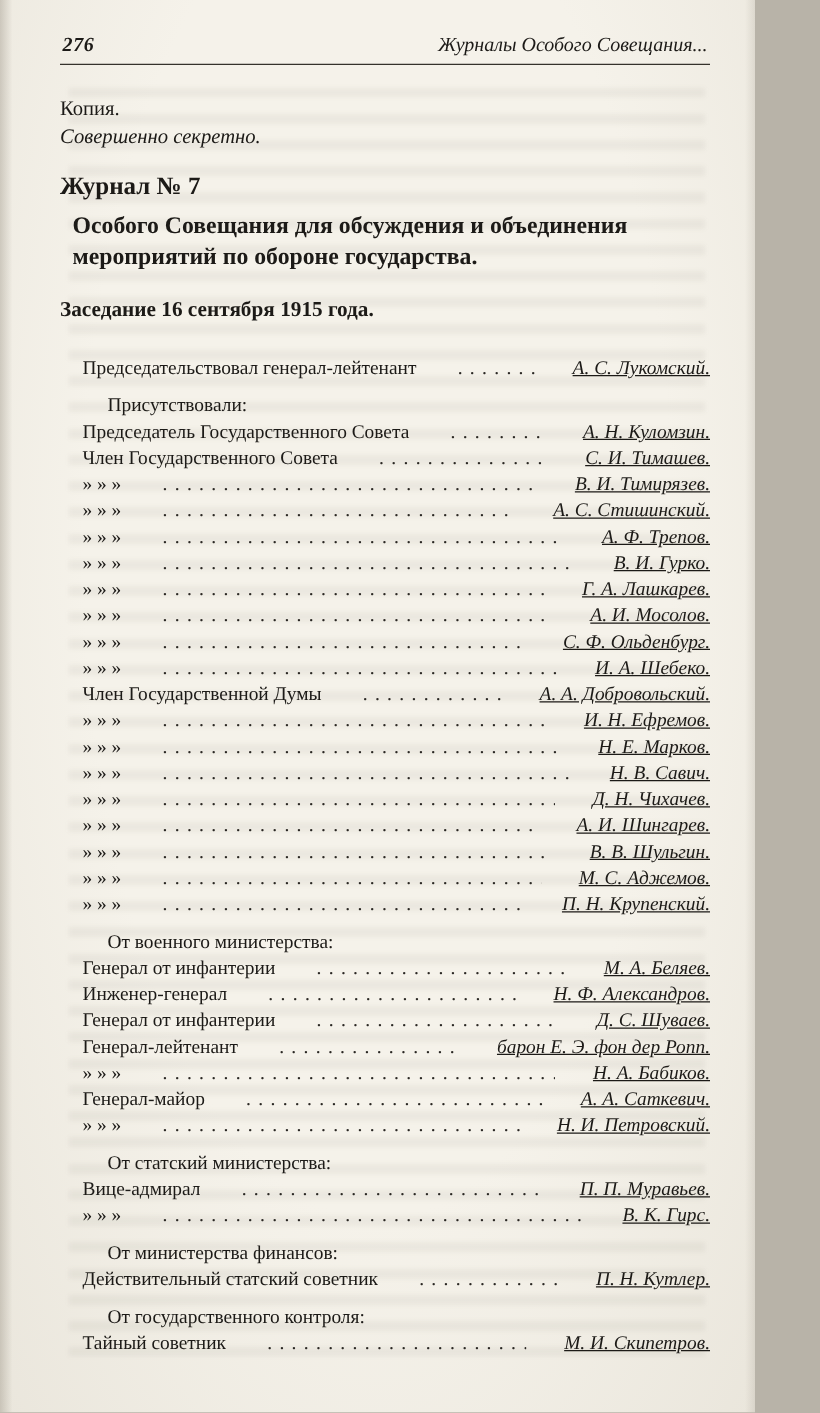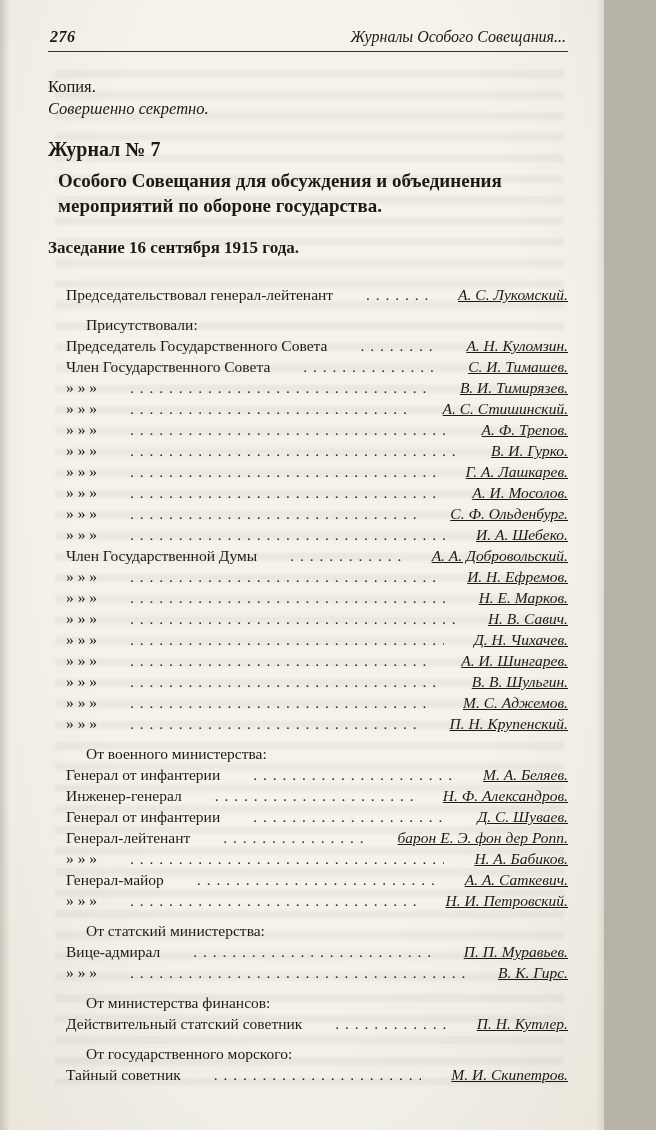--- a/index.html
+++ b/index.html
@@ -272,21 +272,21 @@
           <span class="label">» » »</span>
           <span class="dots"></span>
           <span class="name">В. К. Гирс.</span>
         </div>
         <div class="group-heading">От министерства финансов:</div>
         <div class="entry">
           <span class="label">Действительный статский советник</span>
           <span class="dots"></span>
           <span class="name">П. Н. Кутлер.</span>
         </div>
-        <div class="group-heading">От государственного морского:</div>
+        <div class="group-heading">От государственного контроля:</div>
         <div class="entry">
           <span class="label">Тайный советник</span>
           <span class="dots"></span>
           <span class="name">М. И. Скипетров.</span>
         </div>
       </div>
 
   </div>
 </div>
 

